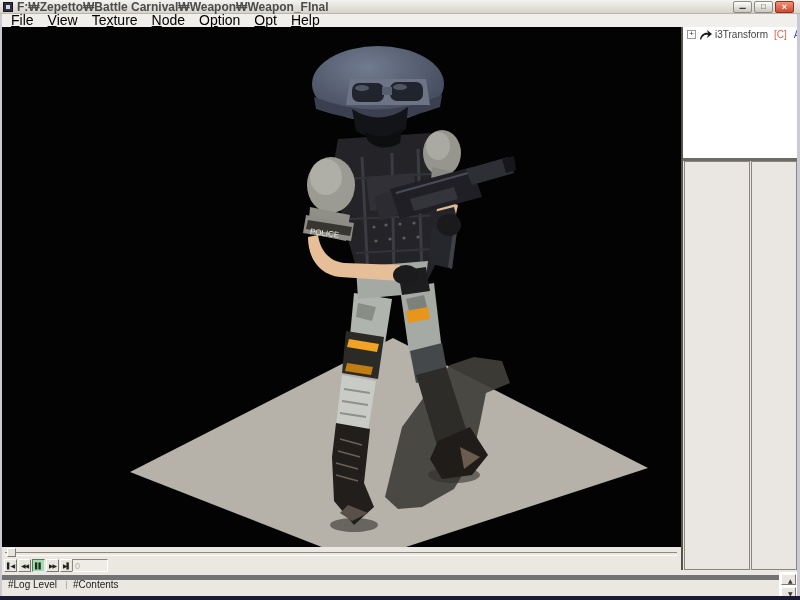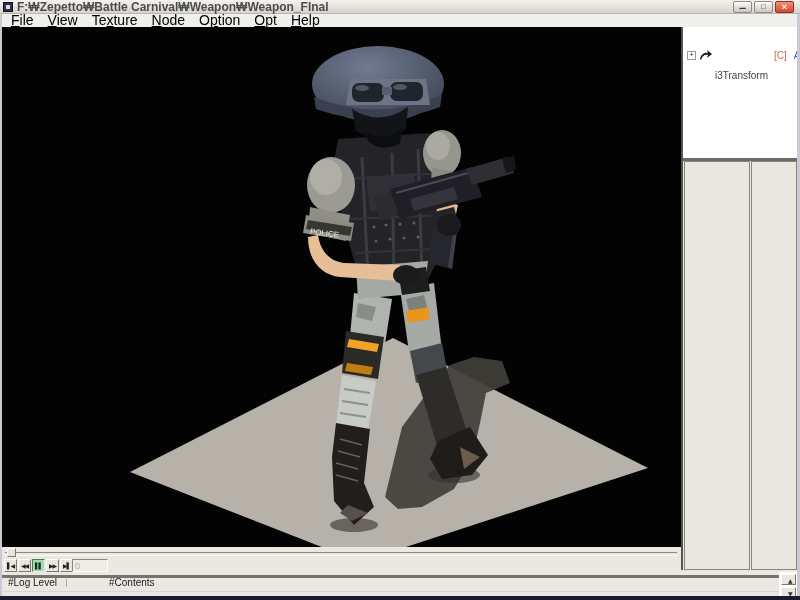--- a/index.html
+++ b/index.html
@@ -32,21 +32,21 @@
   
   .viewport{position:absolute;left:2px;top:27px;width:679px;height:520px;background:#030303;}
   .v-divider{position:absolute;left:681px;top:27px;width:2px;height:543px;background:#57544e;}
 
   
   .tree-panel{position:absolute;left:683px;top:27px;width:114px;height:131px;background:#ffffff;}
   .tree-row{display:flex;align-items:center;gap:3px;padding:2px 0 0 4px;font-size:10px;white-space:nowrap;}
   .expand-box{width:9px;height:9px;box-sizing:border-box;border:1px solid #9a9a98;background:#fff;
     font-size:8px;line-height:6px;text-align:center;color:#333;flex:0 0 auto;}
   .node-icon{flex:0 0 auto;}
-  .tree-label{color:#3f3f3f;margin-top:41px;}
+  .tree-label{color:#3f3f3f;}
   .tree-tag{color:#d95f4d;margin-left:3px;}
   .tree-value{color:#4646d8;margin-left:4px;}
   .tree-divider{position:absolute;left:683px;top:158px;width:114px;height:3px;background:#6e6b65;}
   .list-col{position:absolute;top:161px;height:409px;background:#eae7e2;
     border:1px solid #8a867f;box-sizing:border-box;}
   .col-a{left:684px;width:66px;}
   .col-b{left:751px;width:46px;}
   .panel-foot{position:absolute;left:681px;top:570px;width:119px;height:5px;background:#ebe8e2;}
 
   
@@ -66,25 +66,25 @@
     letter-spacing:-1px;overflow:hidden;padding:0;}
   .t-btn.active{background:#a9d9b2;color:#15331c;
     border-top:1px solid #4e7d58;border-left:1px solid #4e7d58;
     border-right:1px solid #dff2e2;border-bottom:1px solid #dff2e2;}
   .frame-box{position:absolute;left:70px;top:1px;width:36px;height:13px;box-sizing:border-box;
     background:#efece6;border-top:1px solid #8c8880;border-left:1px solid #8c8880;
     border-right:1px solid #fdfdfb;border-bottom:1px solid #fdfdfb;
     font-family:"Liberation Sans",sans-serif;font-size:9px;color:#b2aea6;padding:0 2px;}
 
   
-  .log-header{position:absolute;left:2px;top:575px;width:795px;height:17px;background:#ebe8e2;
-    border-top:3px solid #737373;border-bottom:1px solid #d9d6cf;box-sizing:border-box;}
+  .log-header{position:absolute;left:2px;top:575px;width:795px;height:26px;background:#ebe8e2;
+    border-top:5px solid #737373;border-bottom:1px solid #d9d6cf;box-sizing:border-box;}
   .log-header .cell,.log-row .cell{position:absolute;font-size:10px;line-height:10px;white-space:nowrap;color:#1a1a1a;}
   .cell-level{left:6px;top:0;}
-  .cell-contents{left:71px;top:0;margin-left:36px;}
+  .cell-contents{left:71px;top:0;}
   .hdr-divider{position:absolute;left:64px;top:1px;width:1px;height:8px;background:#b4b0a8;}
   .log-row{position:absolute;left:2px;top:586px;width:795px;height:10px;background:#ffffff;}
 
   
   .scroll-bg{position:absolute;left:779px;top:572px;width:18px;height:24px;background:#fff;}
   .s-btn{position:absolute;left:781px;width:15px;height:11px;box-sizing:border-box;text-align:center;
     background:#e9e6e0;border-top:1px solid #fdfdfb;border-left:1px solid #fdfdfb;
     border-right:1px solid #7e7a73;border-bottom:1px solid #7e7a73;
     font-family:"DejaVu Sans",sans-serif;font-size:6px;line-height:9px;color:#333;}
   .s-up{top:574px;}

